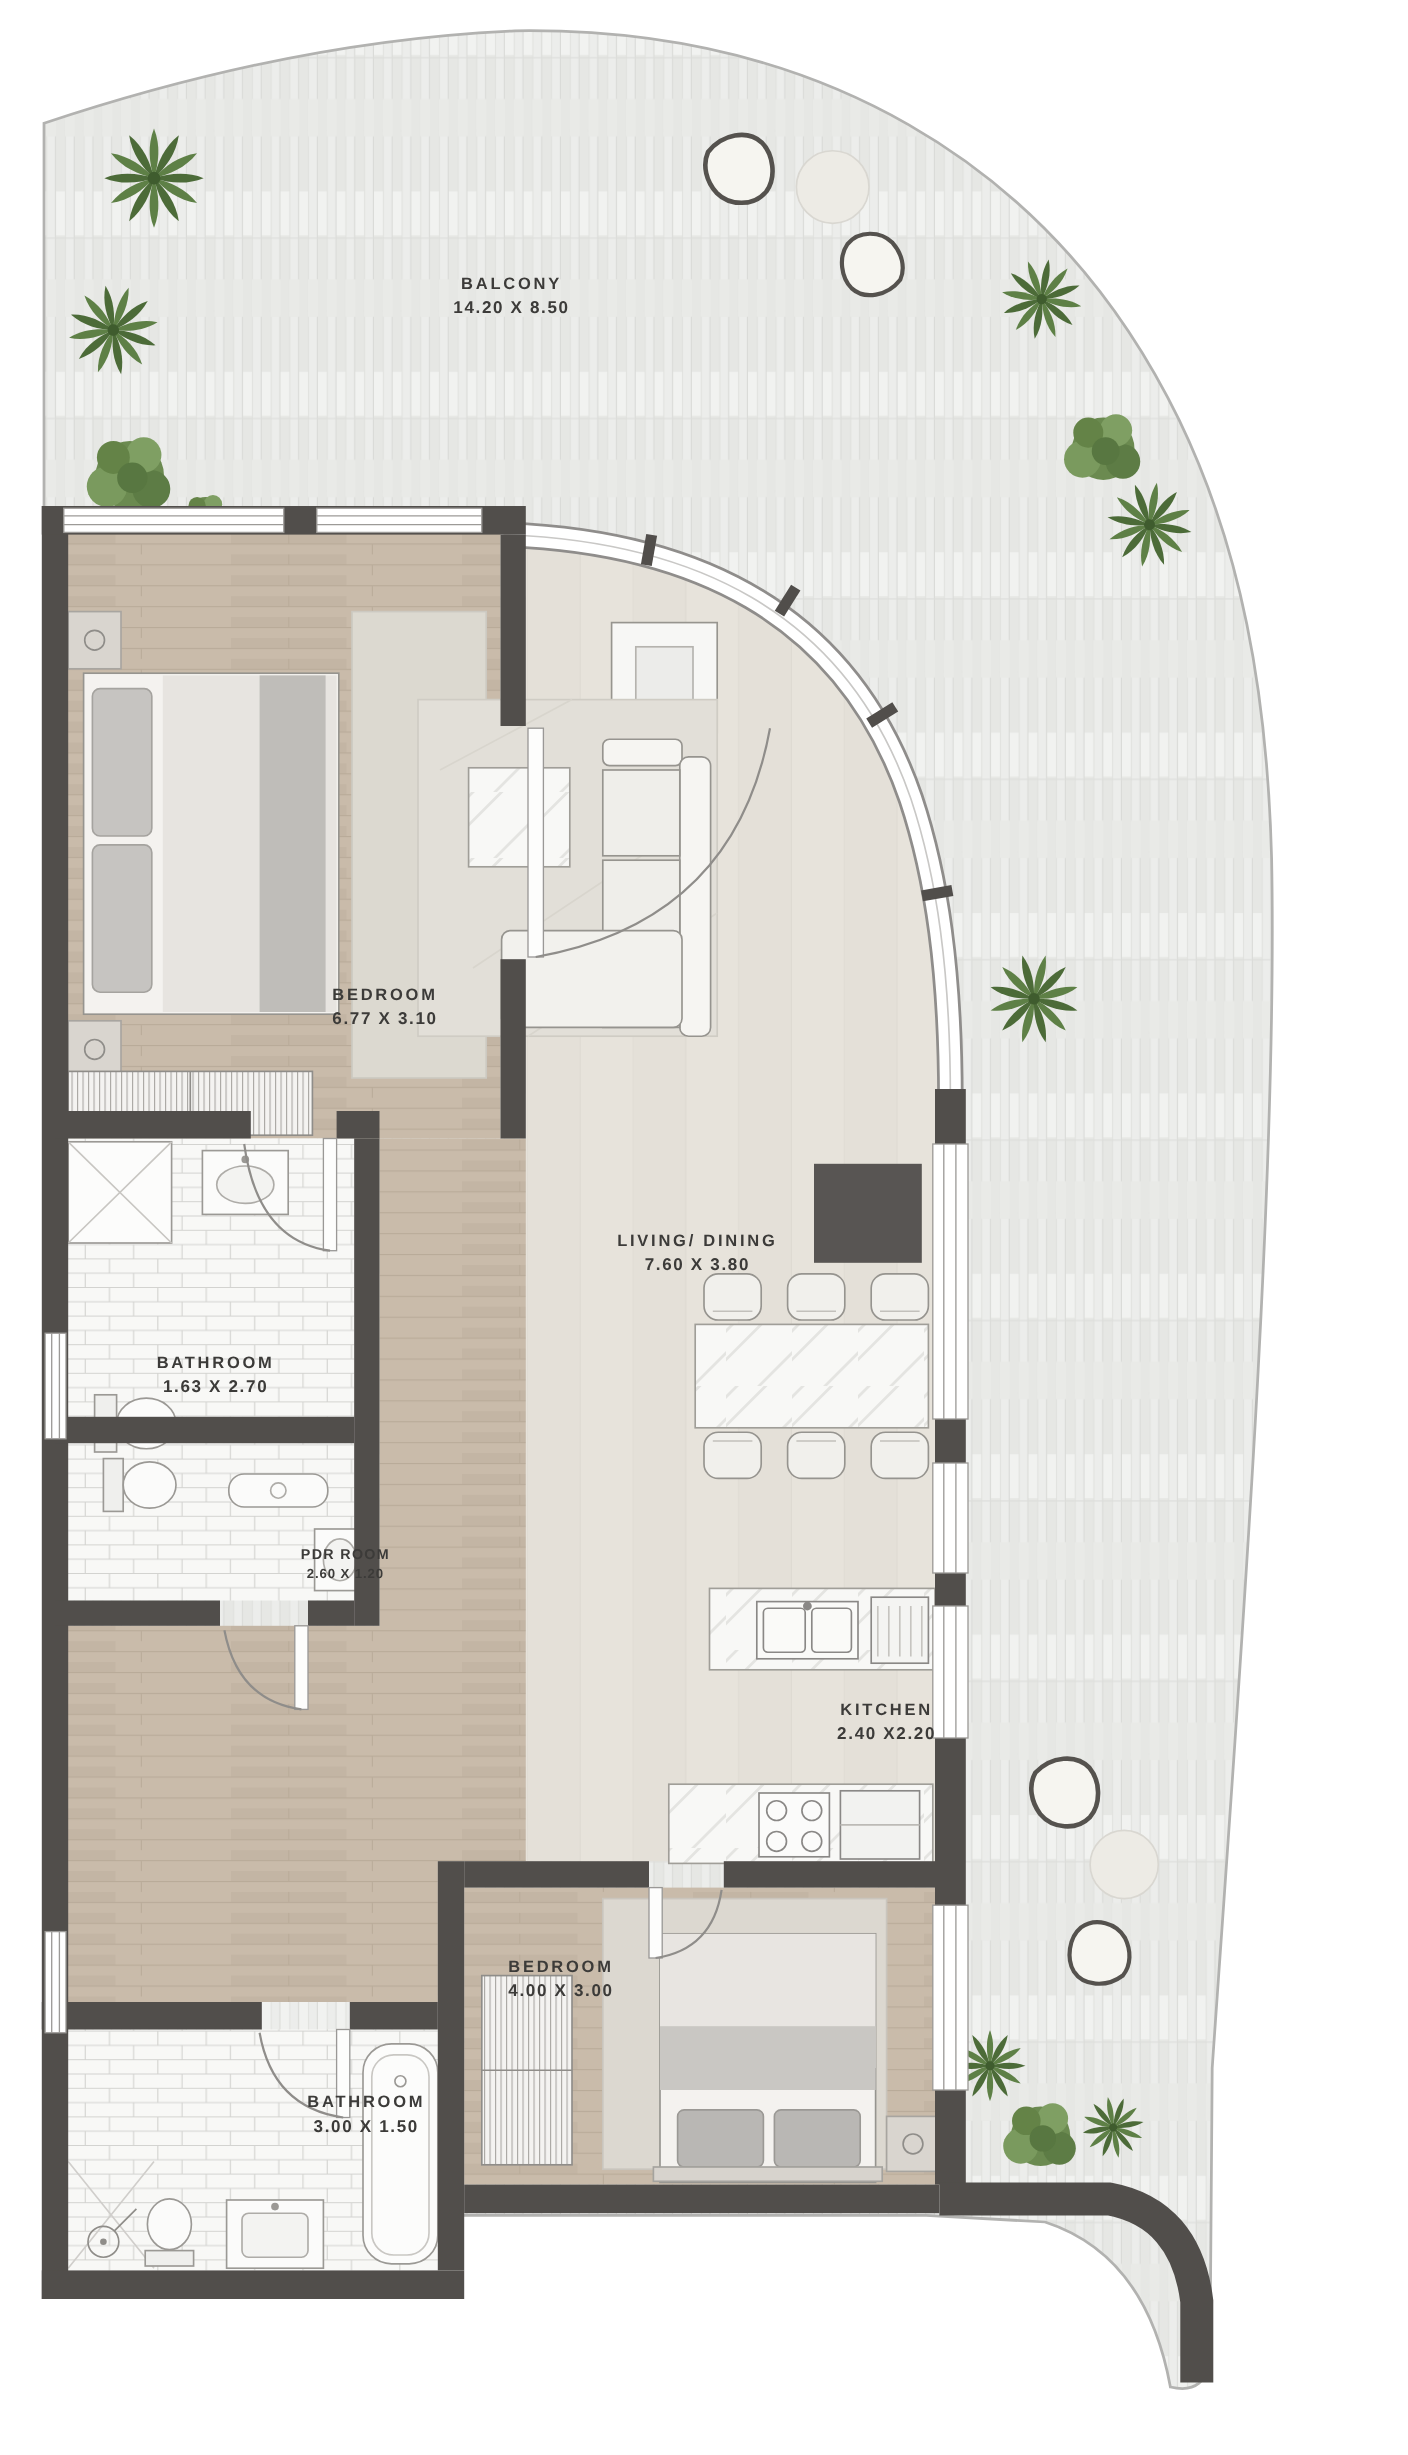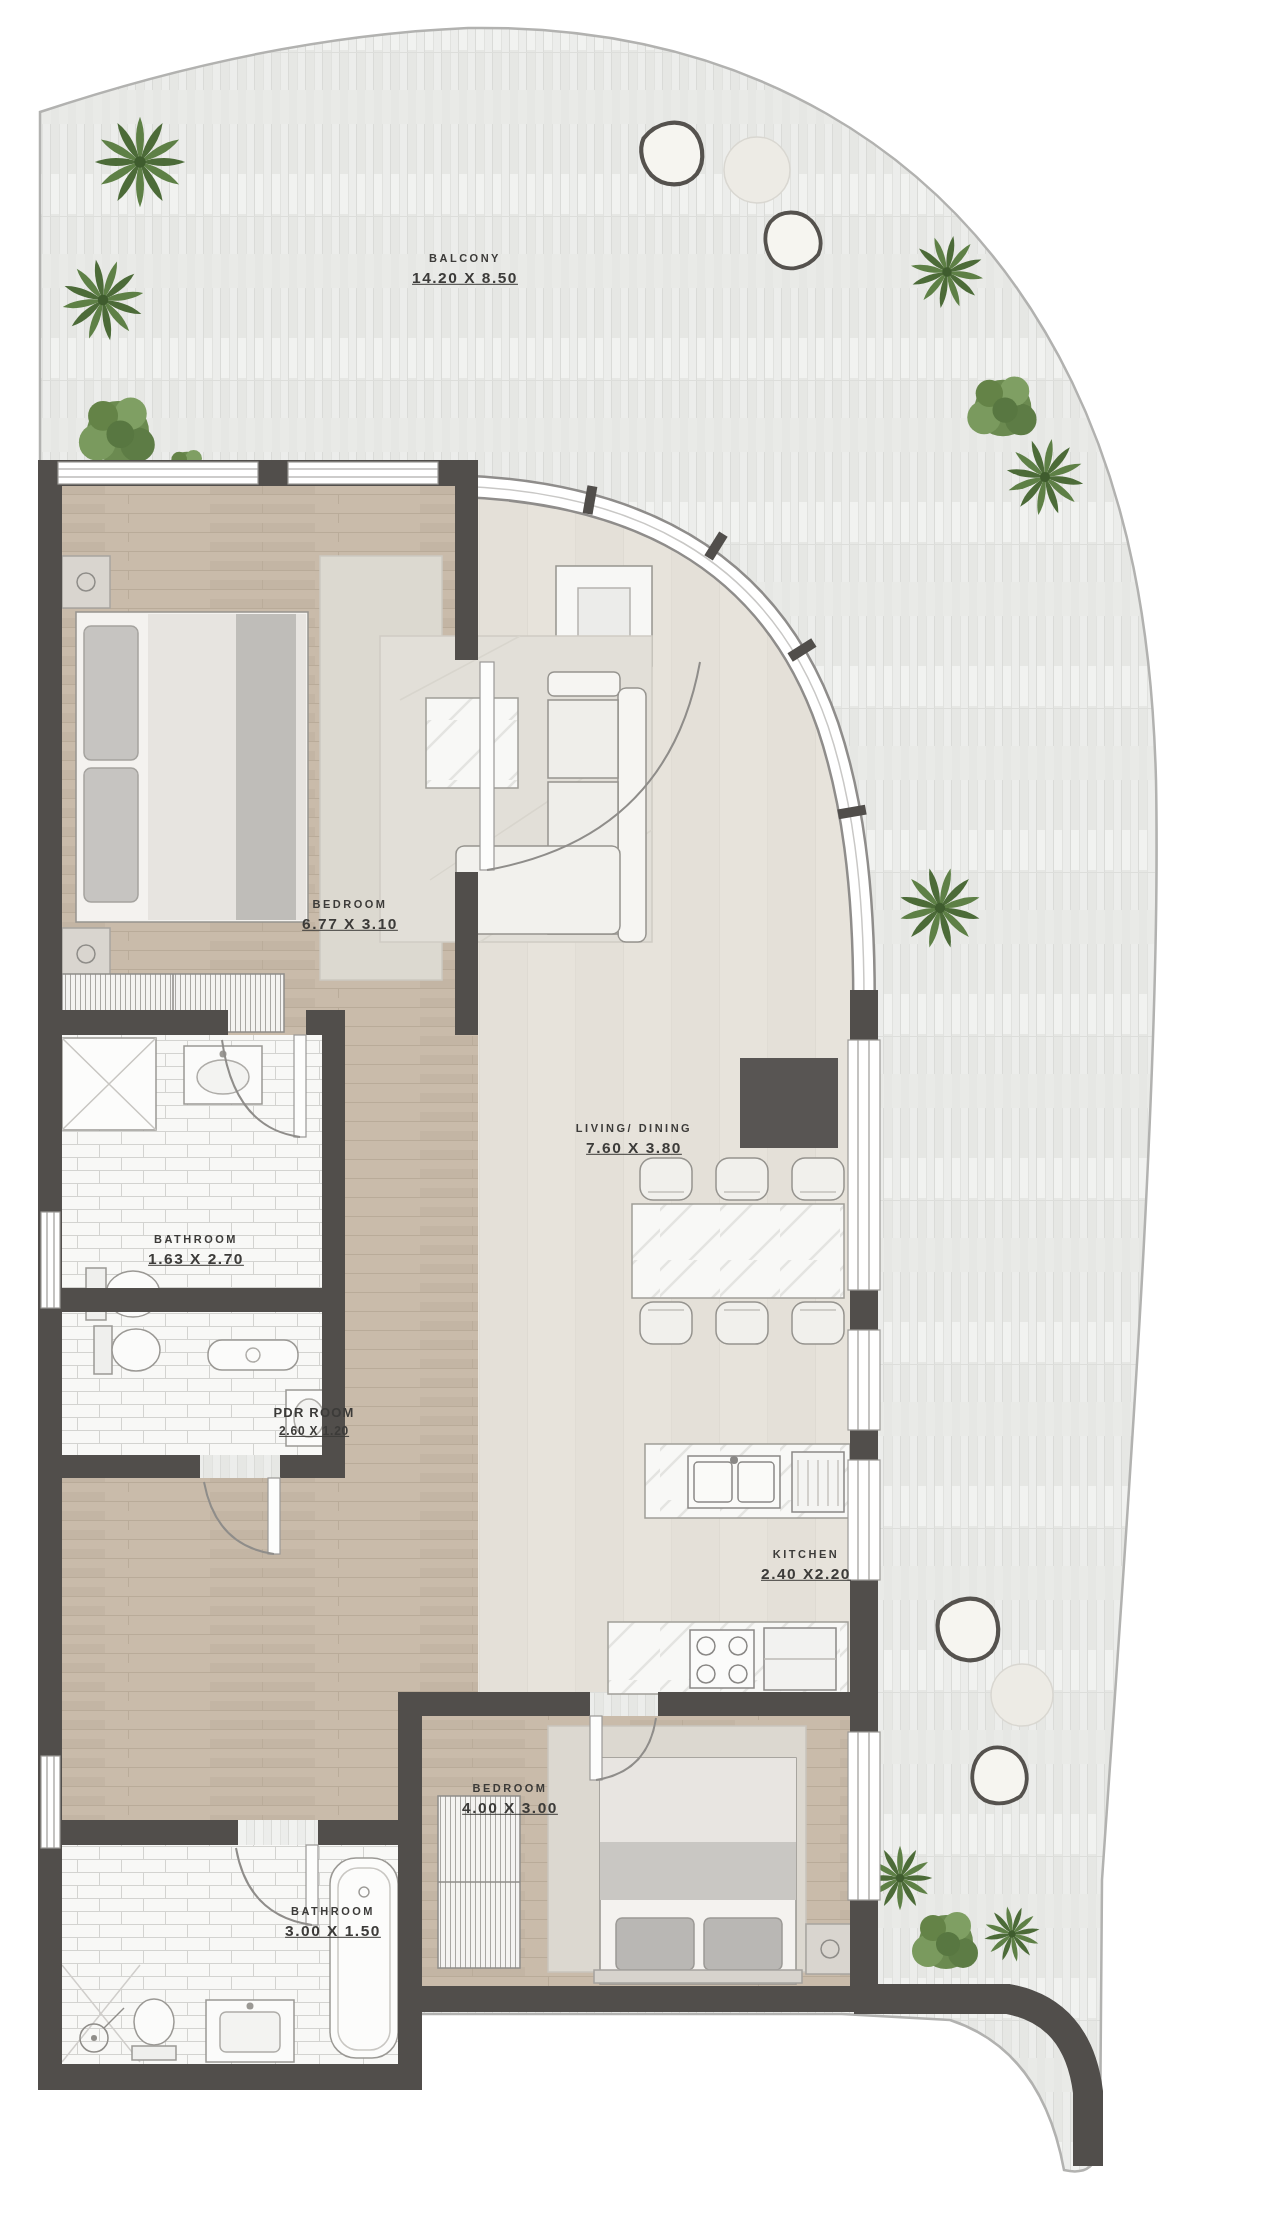--- a/index.html
+++ b/index.html
@@ -1,22 +1,22 @@
 <!DOCTYPE html>
 <html><head>
 <meta charset="utf-8">
 <style>
   html,body{margin:0;padding:0;background:#ffffff;}
   #stage{position:relative;width:1280px;height:2232px;background:#ffffff;overflow:hidden;
          font-family:"Liberation Sans", sans-serif;}
   #plan-svg{position:absolute;left:0;top:0;}
   .room-label{position:absolute;transform:translate(-50%,-50%);text-align:center;
               color:#3c3b39;white-space:nowrap;z-index:5;}
-  .room-label .nm{font-size:11px;font-weight:bold;letter-spacing:2.5px;line-height:1.45;}
-  .room-label .dm{font-size:15.5px;font-weight:bold;letter-spacing:1.5px;line-height:1.45;text-decoration:underline;}
+  .room-label .nm{font-size:15px;font-weight:bold;letter-spacing:2.5px;line-height:1.45;}
+  .room-label .dm{font-size:15.5px;font-weight:bold;letter-spacing:1.5px;line-height:1.45;}
   .room-label.small .nm{font-size:13px;letter-spacing:1.2px;}
   .room-label.small .dm{font-size:12px;letter-spacing:.8px;}
 </style>
 </head>
 <body>
 
 <div id="stage">
 
 <svg id="plan-svg" width="1280" height="2232" viewBox="0 0 1280 2232">
   <defs>

